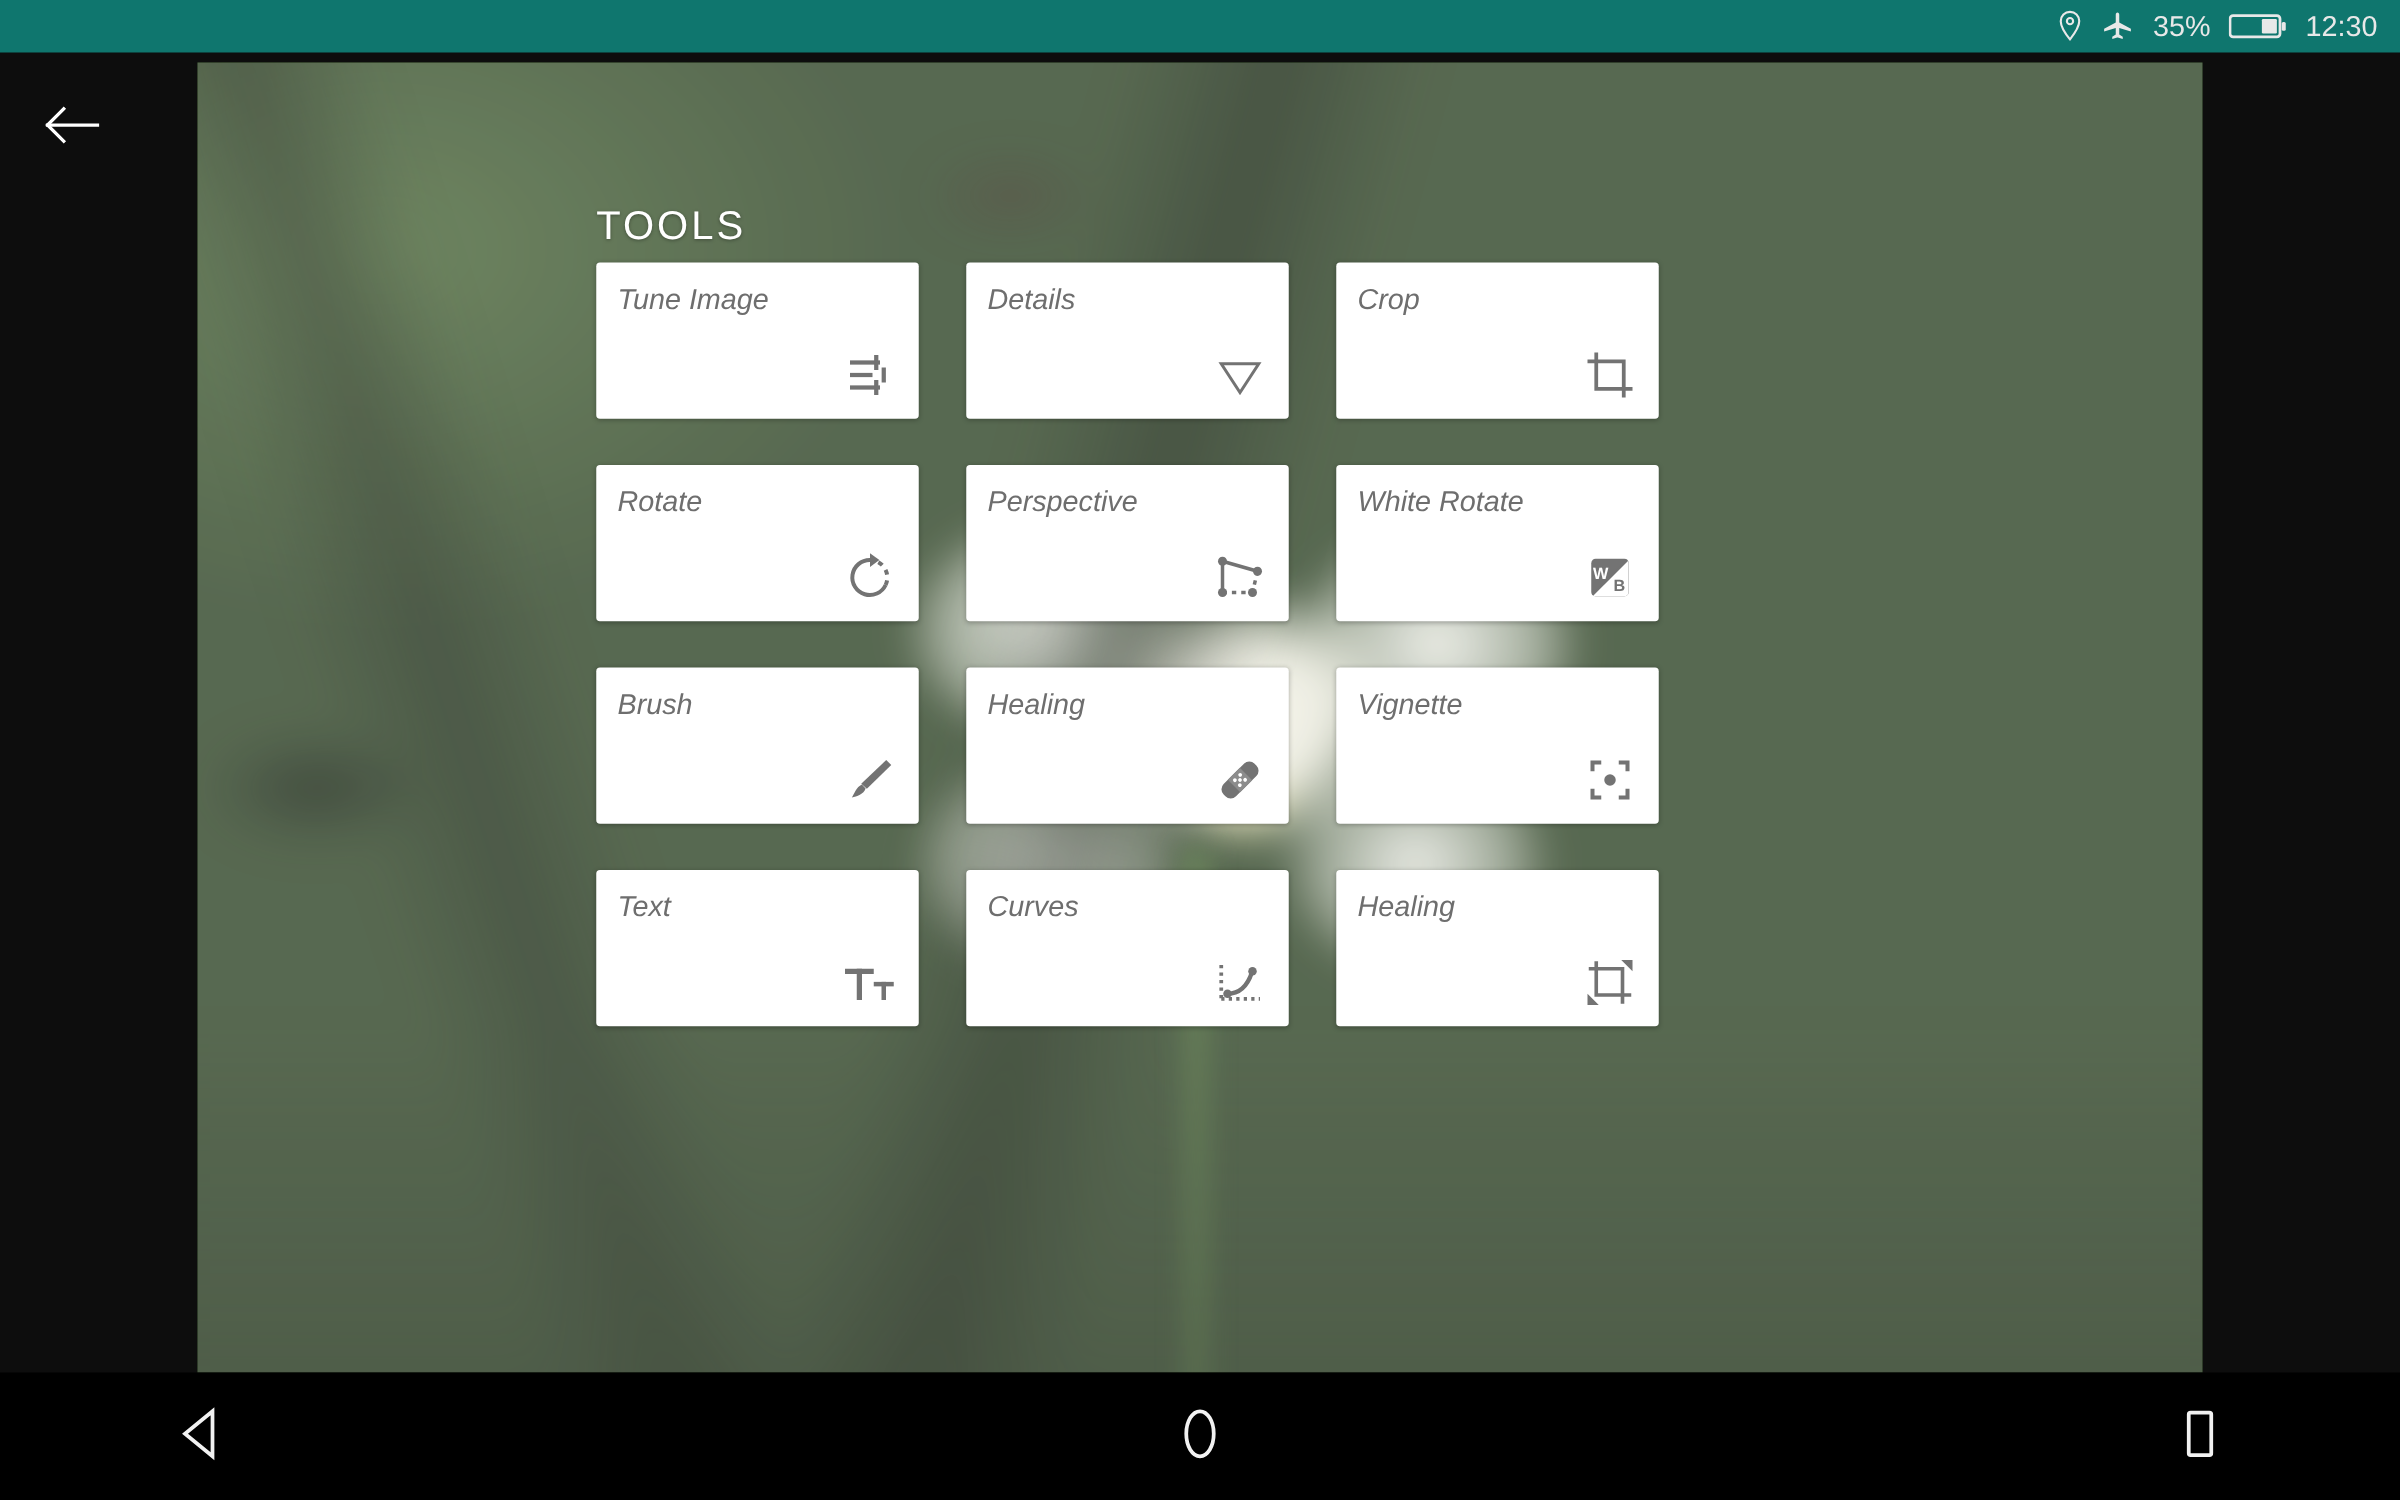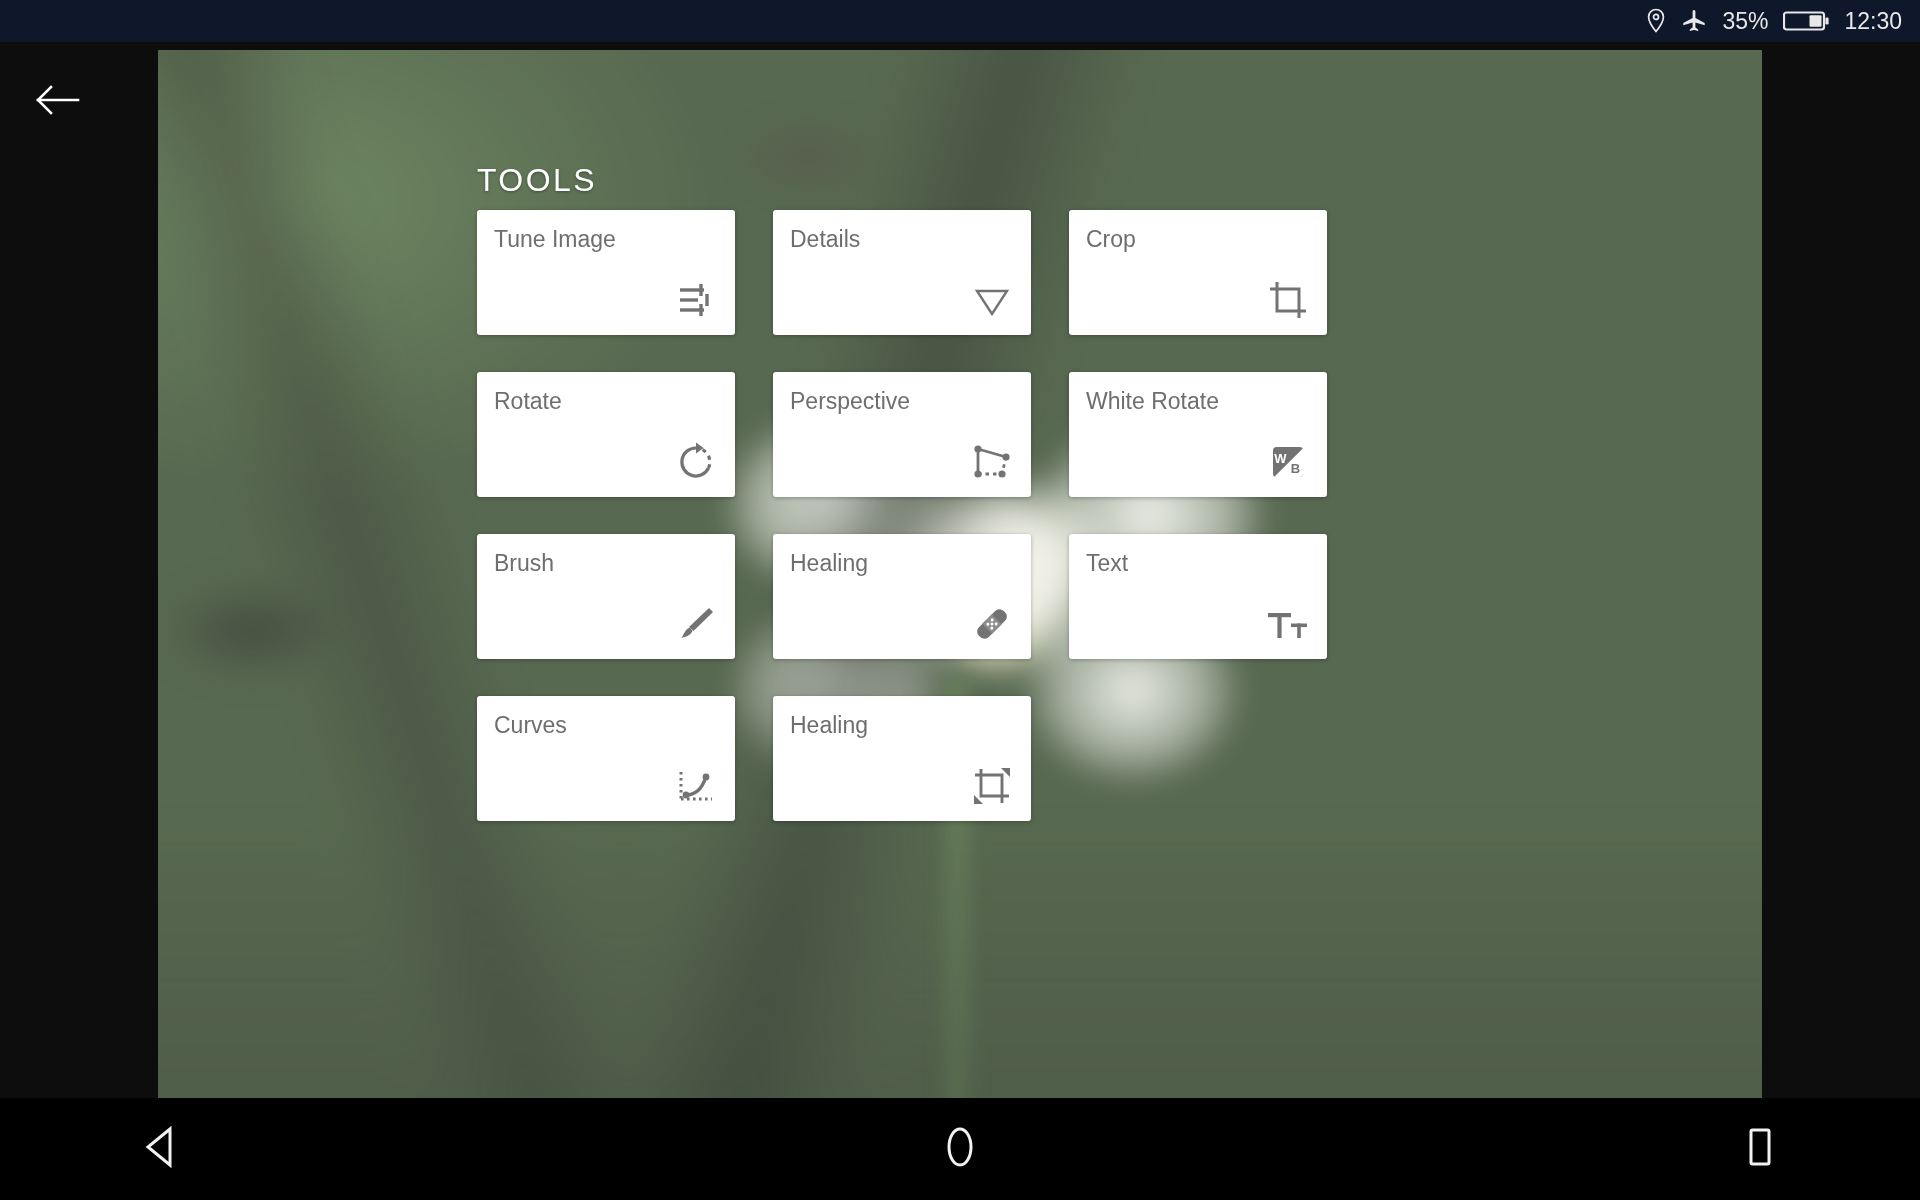--- a/index.html
+++ b/index.html
@@ -21,21 +21,21 @@
     background: #0d0d0d;
     overflow: hidden;
   }
 
   
   #status-bar {
     position: absolute;
     top: 0; left: 0;
     width: 1920px;
     height: 42px;
-    background: #0f172a;
+    background: #0f766e;
     display: flex;
     align-items: center;
     justify-content: flex-end;
     padding-right: 18px;
     box-sizing: border-box;
     z-index: 40;
   }
   .sb-item {
     color: #e8e8e8;
     font-size: 23px;
@@ -157,20 +157,21 @@
     box-sizing: border-box;
   }
   .tool-label {
     position: absolute;
     left: 17px;
     top: 16px;
     font-size: 23px;
     color: #6e6e6e;
     font-weight: 400;
     white-space: nowrap;
+    font-style: italic;
   }
   .tool-icon {
     position: absolute;
     right: 12px;
     bottom: 8px;
     width: 54px;
     height: 54px;
     display: flex;
     align-items: center;
     justify-content: center;
@@ -361,20 +362,34 @@
                 <circle cx="23" cy="17.2" r="1.5"></circle>
                 <circle cx="17" cy="22.8" r="1.5"></circle>
                 <circle cx="23" cy="22.8" r="1.5"></circle>
                 <circle cx="20" cy="20" r="1.5"></circle>
               </g>
             </g>
           </svg>
         </div>
       </div>
 
+      <div class="tool-card">
+        <div class="tool-label">Vignette</div>
+        <div class="tool-icon">
+          <svg width="40" height="40" viewBox="0 0 40 40">
+            <g stroke="#737373" stroke-width="3.2" fill="none" stroke-linecap="butt">
+              <path d="M6 13 V6 H13"></path>
+              <path d="M27 6 H34 V13"></path>
+              <path d="M34 27 V34 H27"></path>
+              <path d="M13 34 H6 V27"></path>
+            </g>
+            <circle cx="20" cy="20" r="4.6" fill="#737373"></circle>
+          </svg>
+        </div>
+      </div>
 
       <div class="tool-card">
         <div class="tool-label">Text</div>
         <div class="tool-icon">
           <svg width="44" height="40" viewBox="0 0 44 40">
             <g fill="#737373">
               <rect x="2" y="9" width="23" height="4.2"></rect>
               <rect x="11.4" y="9" width="4.2" height="25"></rect>
               <rect x="25" y="19.5" width="16" height="3.6"></rect>
               <rect x="31.2" y="19.5" width="3.6" height="14.5"></rect>

